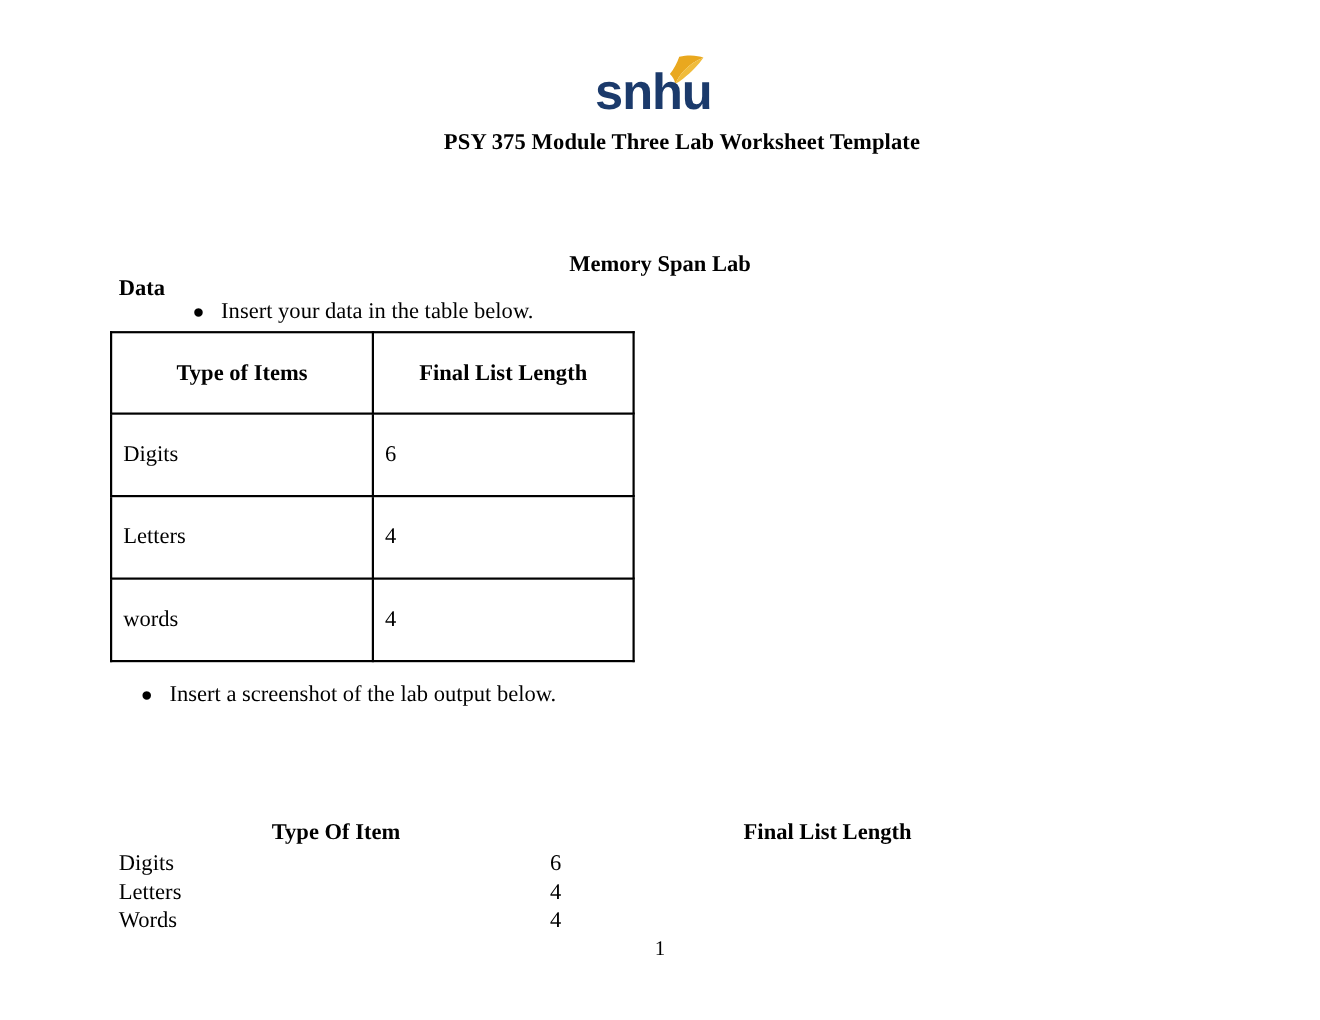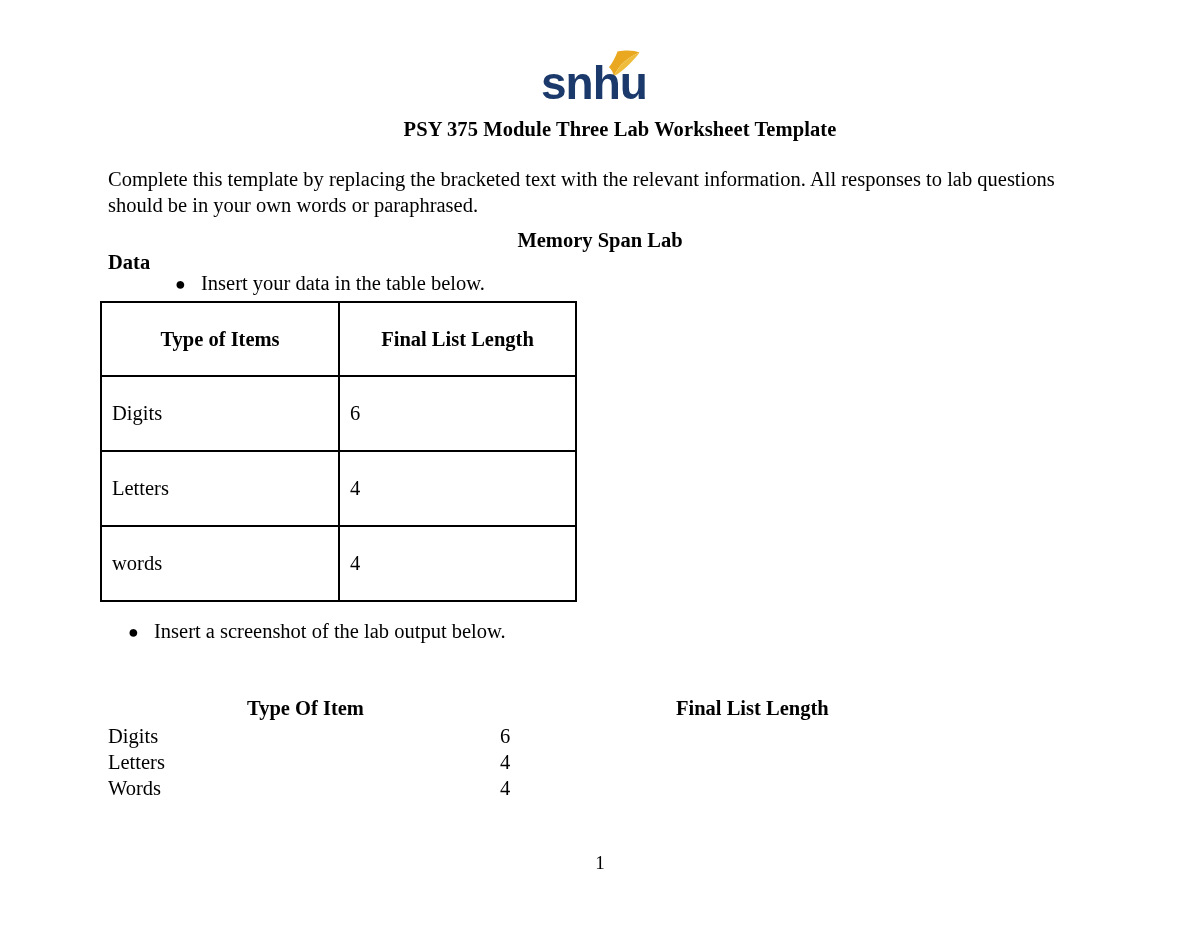--- a/index.html
+++ b/index.html
@@ -123,21 +123,21 @@
     text-align: left;
     vertical-align: middle;
     font-weight: normal;
   }
   .col-type { width: 238px; }
   .col-len  { width: 237px; }
 
   
   .output-block {
     position: absolute;
-    top: 697px;
+    top: 746px;
     left: 108px;
     width: 730px;
     font-size: 20.5px;
   }
   .output-head {
     position: relative;
     height: 26px;
     font-weight: bold;
   }
   .output-head .oh-type {
@@ -192,21 +192,20 @@
         <path d="M76.5 3.5 C 86 1.5, 94 2.5, 98.5 4.5 C 92 7, 85.5 11, 80.5 16.5 C 77 20.4, 74.5 24.5, 73 28 C 72 24.5, 70.5 21.5, 68 19.3 C 71.5 14.8, 74.5 9.2, 76.5 3.5 Z" fill="#E9A81F"></path>
         <path d="M98.5 4.5 C 94.5 10, 88 17.5, 80 23.5 C 77.5 25.5, 75 27, 73 28 C 74.5 24.5, 77 20.4, 80.5 16.5 C 85.5 11, 92 7, 98.5 4.5 Z" fill="#F0BC3C"></path>
 
         <text x="0" y="51" font-family="'Liberation Sans','DejaVu Sans',sans-serif" font-size="46" font-weight="bold" letter-spacing="-1" fill="#1B3A6B">snhu</text>
       </svg>
     </div>
   </div>
 
   <div class="doc-title">PSY 375 Module Three Lab Worksheet Template</div>
 
-  <div class="intro">Complete this template by replacing the bracketed text with the relevant information. All responses to lab questions should be in your own words or paraphrased.</div>
 
   <div class="section-center-title">Memory Span Lab</div>
 
   <div class="data-label">Data</div>
 
   <div class="bullet-line bullet-1">
     <span class="dot">●</span><span>Insert your data in the table below.</span>
   </div>
 
   <table class="data-table">

